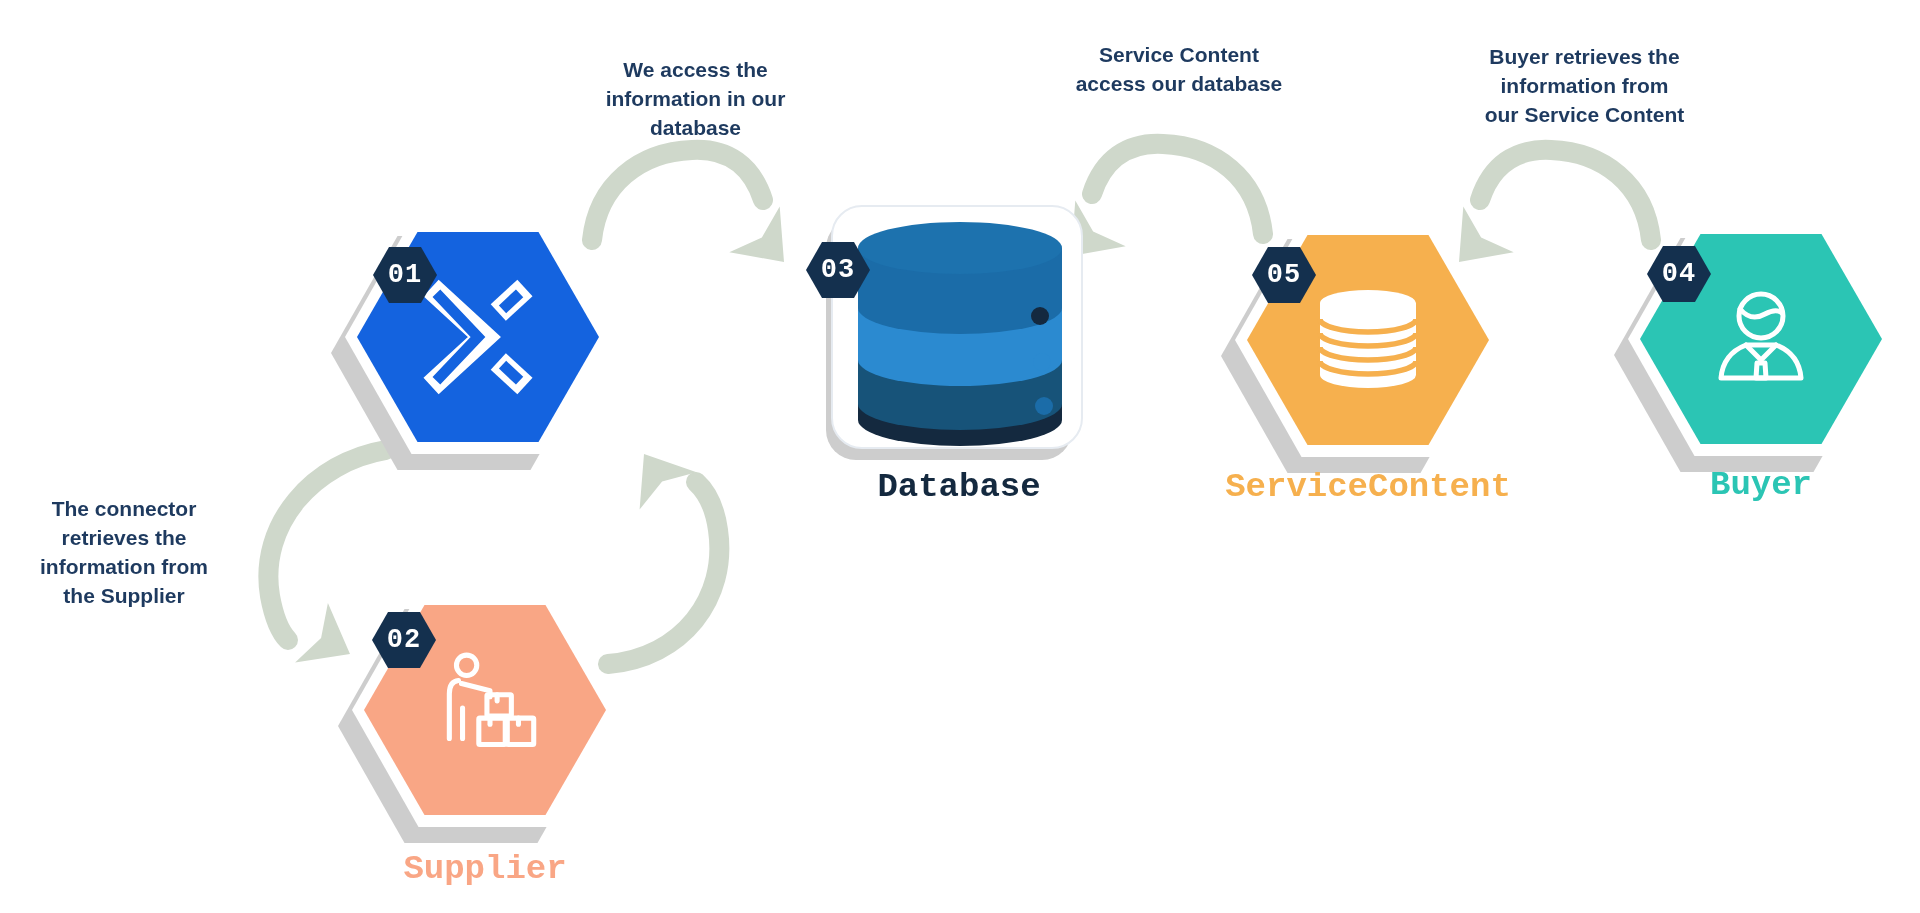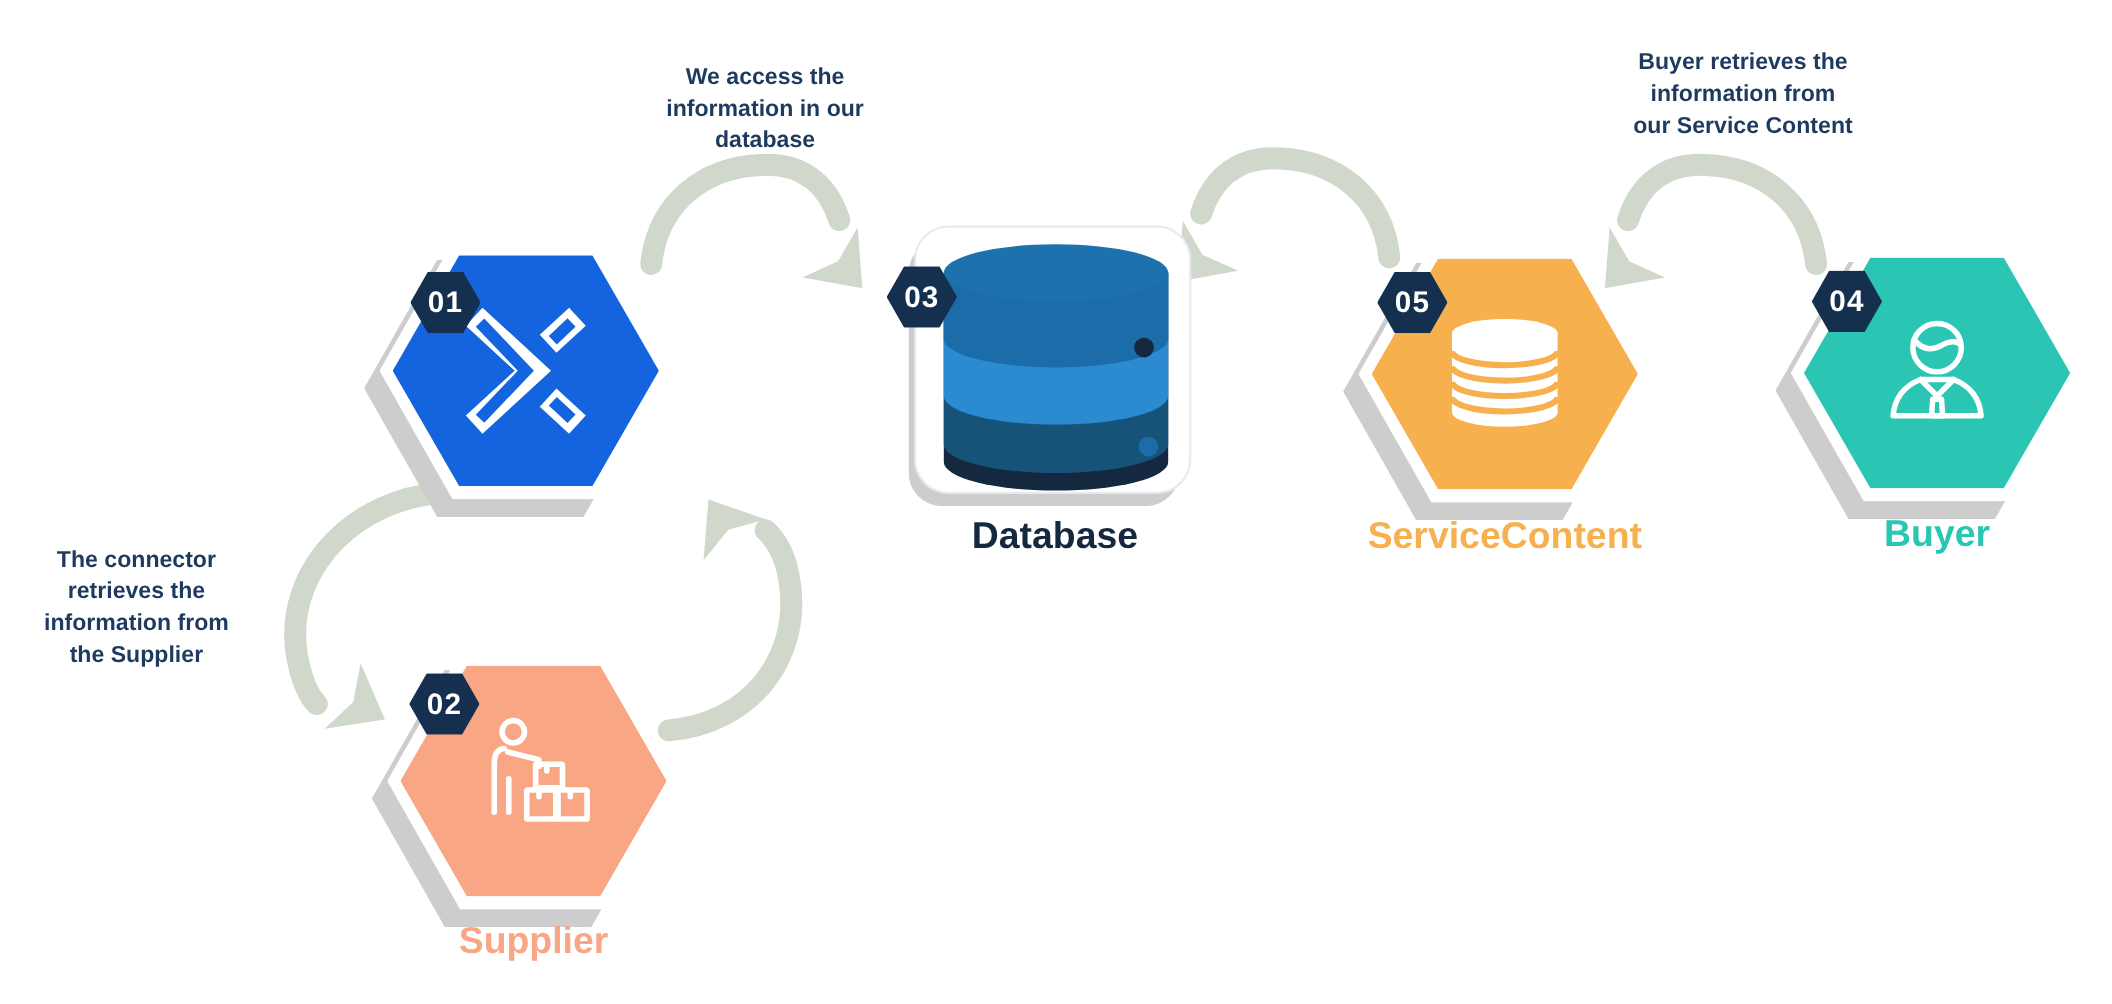--- a/index.html
+++ b/index.html
@@ -1,20 +1,20 @@
 <!DOCTYPE html>
 <html style="--connectorBlue: #1463DF; --supplierSalmon: #F9A685; --serviceOrange: #F6B04E; --buyerTeal: #2BC5B4; --badgeNavy: #14304E; --textNavy: #1E3A5F; --arrowSage: #CFD8CB; --shadowGrey: #CDCDCD; --cardWhite: #FFFFFF; --dbTop: #1D72AE; --dbBand1: #1B6CA8; --dbBand2: #2B8AD0; --dbBand3: #175379; --dbBand4: #14293F; --labelDbNavy: #14293F;"><head>
 <meta charset="utf-8">
 <style>
   html,body{margin:0;padding:0;background:#ffffff;}
   #canvas{
     position:relative;width:1920px;height:913px;background:#ffffff;overflow:hidden;
     font-family:"Liberation Sans","DejaVu Sans",sans-serif;
   }
-  .abs{position:absolute;}
+  .abs{position:absolute;font-family:Liberation Mono, monospace;}
   .hex{
     position:absolute;
     clip-path:polygon(25% 0%,75% 0%,100% 50%,75% 100%,25% 100%,0% 50%);
   }
   .hex-shadow{width:266px;height:234px;left:-14px;top:16px;background:var(--shadowGrey);}
   .hex-card{width:266px;height:234px;left:0;top:0;background:var(--cardWhite);}
   .hex-fill{width:242px;height:210px;left:12px;top:12px;display:flex;align-items:center;justify-content:center;}
   .badge{
     position:absolute;width:64px;height:56px;z-index:5;
     clip-path:polygon(25% 0%,75% 0%,100% 50%,75% 100%,25% 100%,0% 50%);
@@ -62,20 +62,22 @@
 
   <svg class="arrow" style="left:588px;top:436px" width="160" height="240" viewBox="0 0 160 240">
     <path d="M 20 228 C 94 222 140 162 130 94 C 127 72 119 56 108 46" fill="none" style="stroke:var(--arrowSage)" stroke-width="20" stroke-linecap="round"></path>
     <polygon points="56,18 108.6,36.2 74.1,45.6 51.6,73.4" style="fill:var(--arrowSage)"></polygon>
   </svg>
 
   <div class="annotation" style="left:588px;top:55px;width:215px">We access the
 information in our
 database</div>
 
+  <div class="annotation" style="left:1069px;top:40px;width:220px">Service Content
+access our database</div>
 
   <div class="annotation" style="left:1472px;top:42px;width:225px">Buyer retrieves the
 information from
 our Service Content</div>
 
   <div class="annotation right" style="left:28px;top:494px;width:192px">The connector
 retrieves the
 information from
 the Supplier</div>
 
@@ -116,21 +118,21 @@
           <rect x="49" y="68" width="26" height="26" rx="1"></rect>
           <path d="M 60 68 L 60 74"></path>
           <rect x="77" y="68" width="26" height="26" rx="1"></rect>
           <path d="M 88 68 L 88 74"></path>
         </g>
       </svg>
     </div>
     <div class="badge" style="left:20px;top:19px">
       <span>02</span>
     </div>
-    <div class="node-label" style="left:0;top:243px;width:266px;color:var(--supplierSalmon)">Supplier</div>
+    <div class="node-label" style="left:0;top:257px;width:266px;color:var(--supplierSalmon)">Supplier</div>
   </div>
 
   <div class="abs" style="left:826px;top:196px;width:266px;height:320px">
     <svg width="266" height="266" viewBox="0 0 266 266">
       <rect x="0" y="22" width="246" height="242" rx="30" style="fill:var(--shadowGrey)"></rect>
       <rect x="6" y="10" width="250" height="242" rx="30" style="fill:var(--cardWhite)" stroke="#E6EBF1" stroke-width="2"></rect>
       <path d="M 32 52 L 32 224 A 102 26 0 0 0 236 224 L 236 52 Z" style="fill:var(--dbBand4)"></path>
       <path d="M 32 52 L 32 208 A 102 26 0 0 0 236 208 L 236 52 Z" style="fill:var(--dbBand3)"></path>
       <path d="M 32 52 L 32 164 A 102 26 0 0 0 236 164 L 236 52 Z" style="fill:var(--dbBand2)"></path>
       <path d="M 32 52 L 32 112 A 102 26 0 0 0 236 112 L 236 52 Z" style="fill:var(--dbBand1)"></path>

